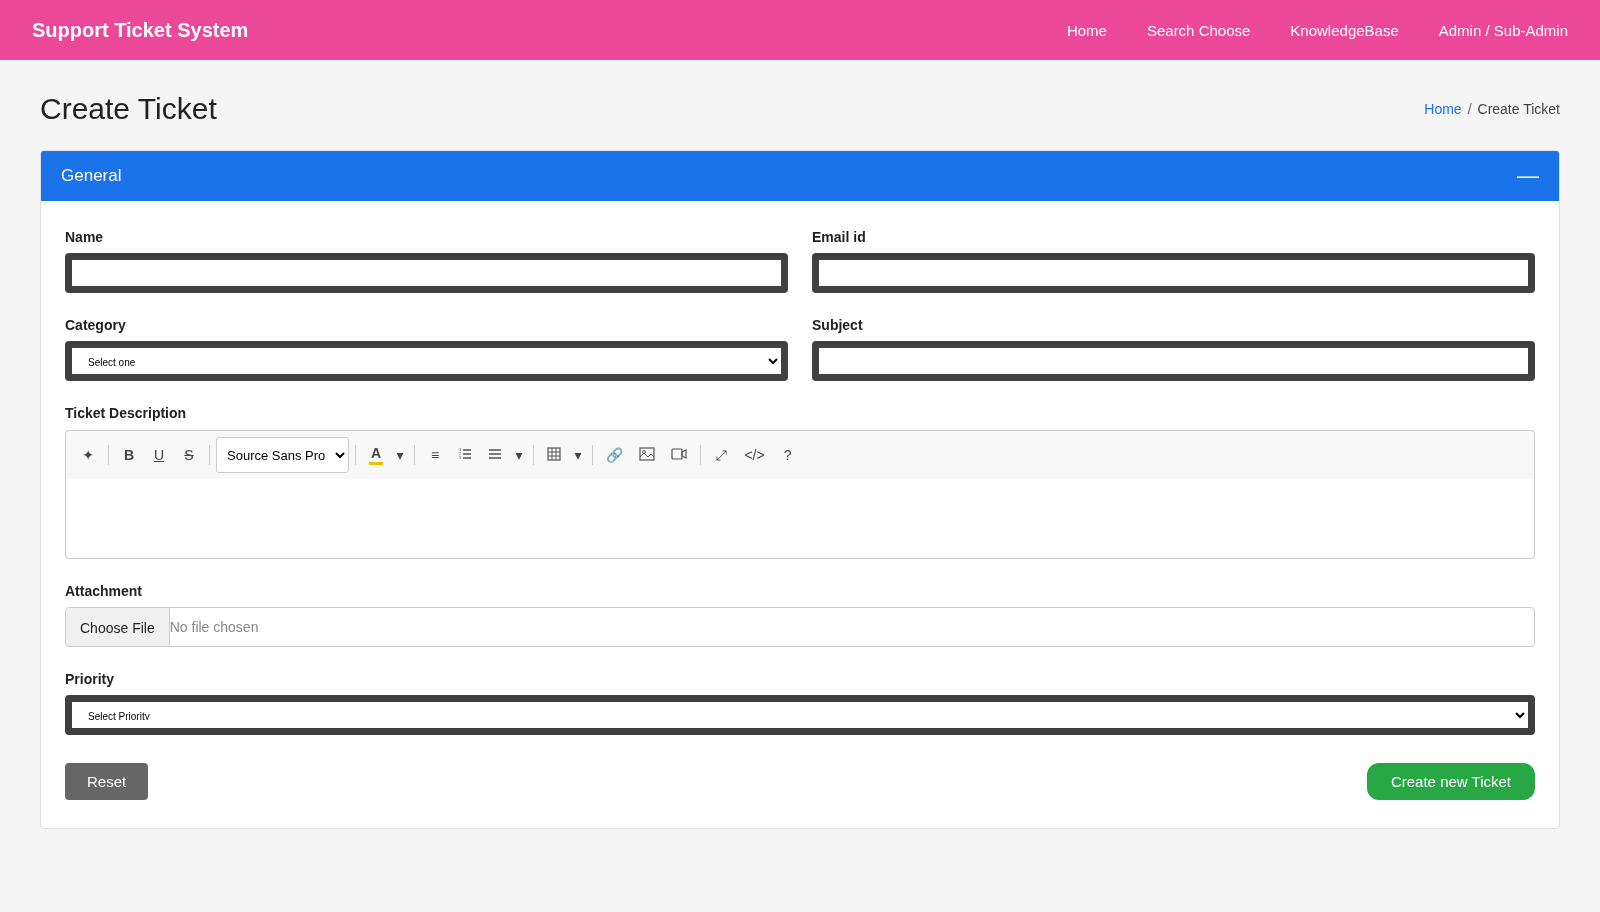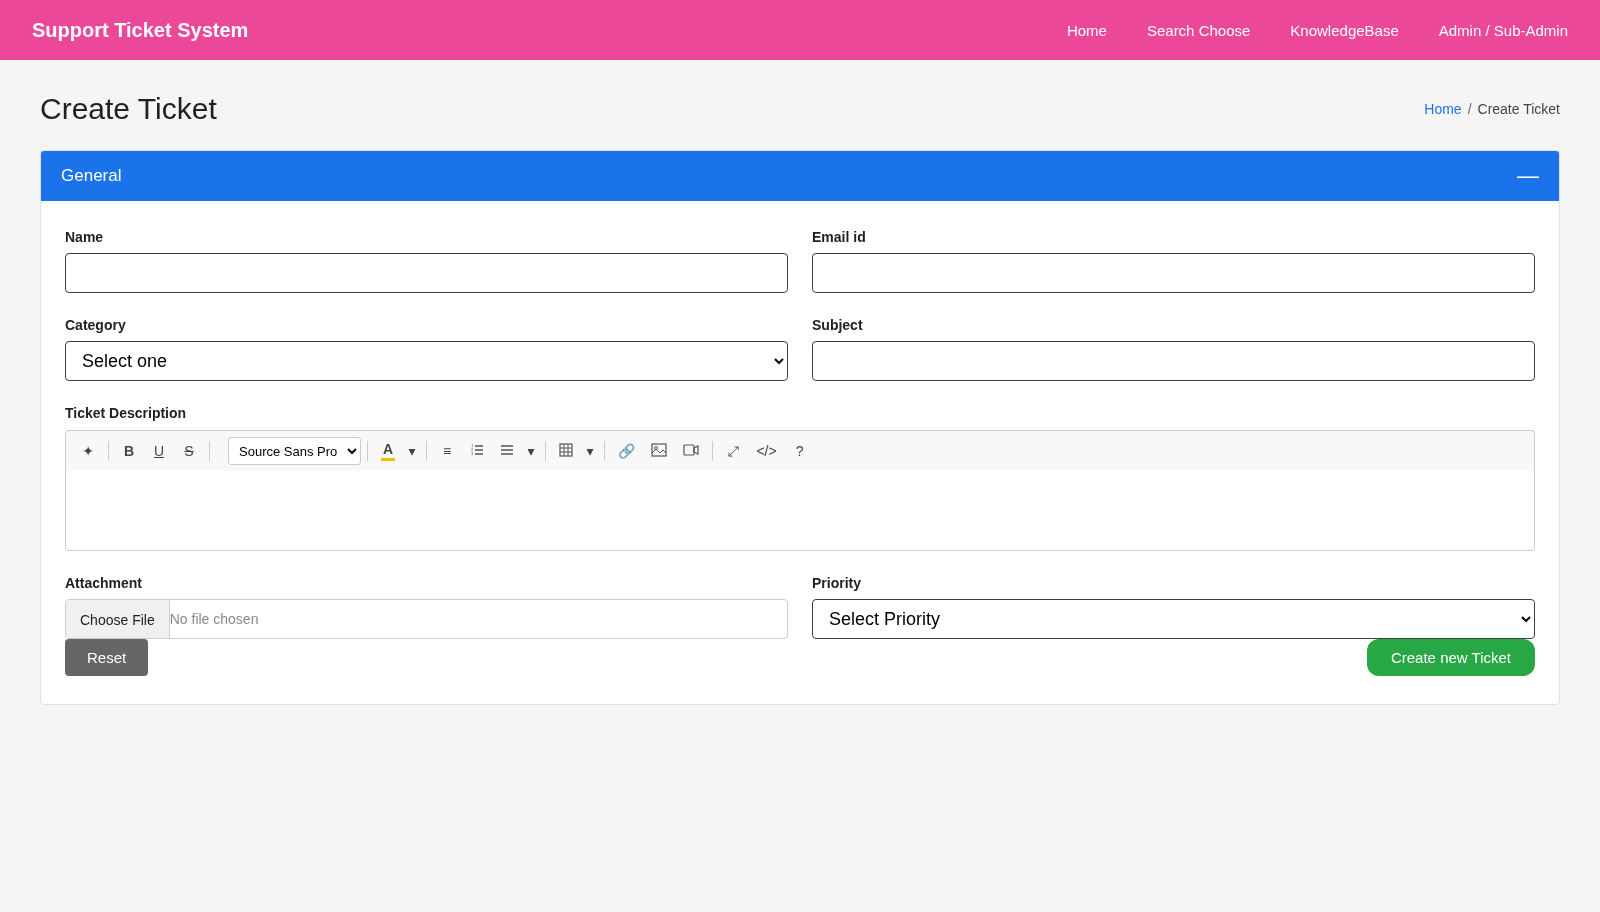--- a/index.html
+++ b/index.html
@@ -98,24 +98,24 @@
       display: flex;
       flex-direction: column;
       gap: 8px;
     }
     .form-label {
       font-weight: 600;
       font-size: 14px;
       color: #222;
     }
     .form-control {
-      border: 1px solid #404040;
+      border: 7px solid #404040;
       border-radius: 4px;
       padding: 8px 12px;
-      font-size: 18px;
+      font-size: 10px;
       height: 40px;
       outline: none;
       width: 100%;
       background: white;
     }
     select.form-control {
       appearance: auto;
     }
 
     
@@ -155,22 +155,21 @@
       background: #ccc;
       margin: 0 4px;
     }
     .toolbar-font-select {
       border: 1px solid #ccc;
       border-radius: 3px;
       padding: 2px 6px;
       font-size: 13px;
       background: white;
       cursor: pointer;
-      height: 28px;
-      margin-left: 12px;
+      height: 36px;
     }
     .color-a {
       display: flex;
       flex-direction: column;
       align-items: center;
     }
     .color-a span:first-child {
       font-weight: 700;
       font-size: 14px;
     }
@@ -187,22 +186,23 @@
       min-height: 80px;
       padding: 10px 12px;
       background: white;
       font-size: 14px;
       outline: none;
     }
 
     
     .bottom-row {
       display: grid;
-      grid-template-columns: 1fr 1fr;
+      grid-template-columns: 1fr;
       gap: 24px;
+      margin-bottom: 28px;
     }
     .file-input-wrapper {
       display: flex;
       align-items: center;
       border: 1px solid #ccc;
       border-radius: 4px;
       overflow: hidden;
       height: 40px;
     }
     .choose-file-btn {

